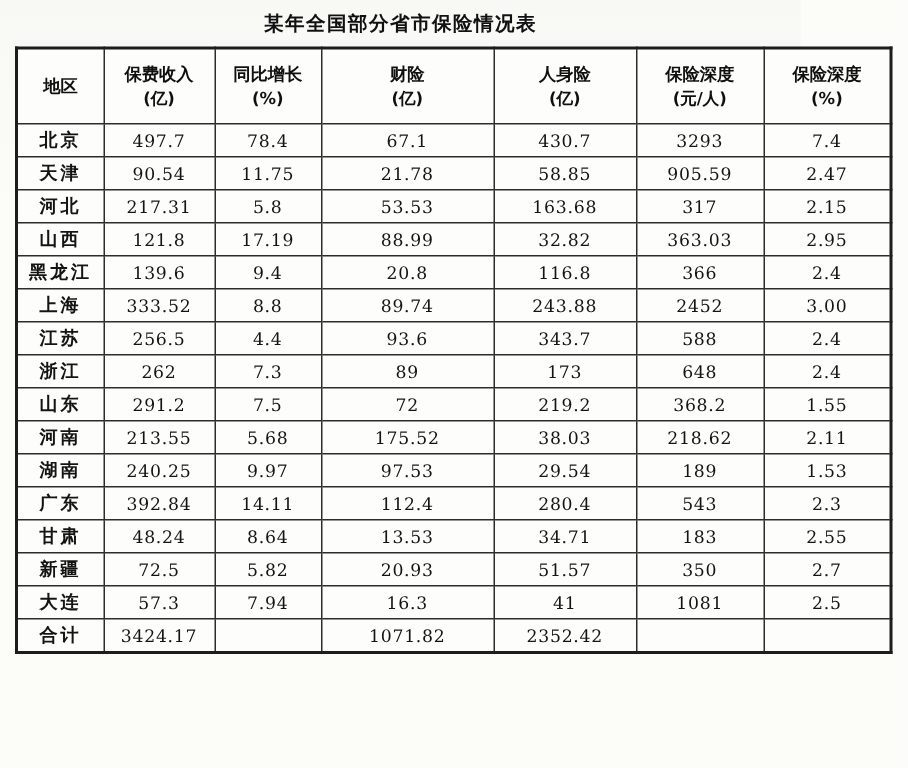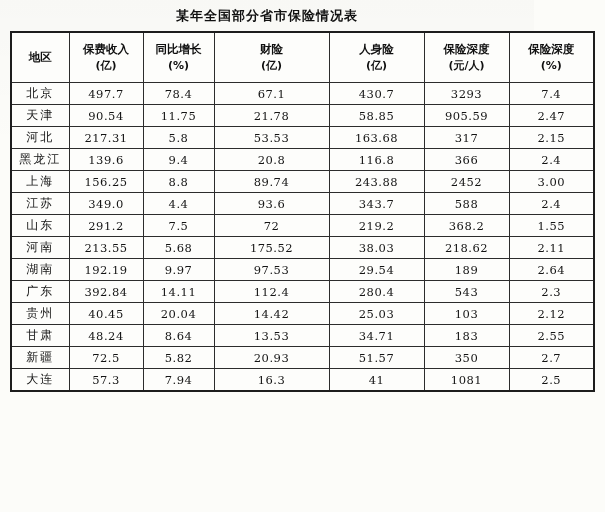--- a/index.html
+++ b/index.html
@@ -62,21 +62,21 @@
   td {
     height: 21px;
     font-size: 11.5px;
     font-family: "DejaVu Serif", serif;
     letter-spacing: 0.5px;
     color: #141414;
     padding: 0 2px;
   }
   td.region {
     font-family: "DejaVu Sans", sans-serif;
-    font-weight: normal;
+    font-weight: bold;
     font-size: 12px;
     letter-spacing: 2px;
   }
 </style>
 </head>
 <body>
 
 <div class="sheet">
   <div class="table-title">某年全国部分省市保险情况表</div>
 
@@ -123,44 +123,62 @@
         <tr>
           <td class="region">河北</td>
           <td>217.31</td>
           <td>5.8</td>
           <td>53.53</td>
           <td>163.68</td>
           <td>317</td>
           <td>2.15</td>
         </tr>
         <tr>
+          <td class="region">山西</td>
+          <td>121.8</td>
+          <td>17.19</td>
+          <td>88.99</td>
+          <td>32.82</td>
+          <td>363.03</td>
+          <td>2.95</td>
+        </tr>
+        <tr>
           <td class="region">黑龙江</td>
           <td>139.6</td>
           <td>9.4</td>
           <td>20.8</td>
           <td>116.8</td>
           <td>366</td>
           <td>2.4</td>
         </tr>
         <tr>
           <td class="region">上海</td>
-          <td>156.25</td>
+          <td>333.52</td>
           <td>8.8</td>
           <td>89.74</td>
           <td>243.88</td>
           <td>2452</td>
           <td>3.00</td>
         </tr>
         <tr>
           <td class="region">江苏</td>
-          <td>349.0</td>
+          <td>256.5</td>
           <td>4.4</td>
           <td>93.6</td>
           <td>343.7</td>
           <td>588</td>
+          <td>2.4</td>
+        </tr>
+        <tr>
+          <td class="region">浙江</td>
+          <td>262</td>
+          <td>7.3</td>
+          <td>89</td>
+          <td>173</td>
+          <td>648</td>
           <td>2.4</td>
         </tr>
         <tr>
           <td class="region">山东</td>
           <td>291.2</td>
           <td>7.5</td>
           <td>72</td>
           <td>219.2</td>
           <td>368.2</td>
           <td>1.55</td>
@@ -169,46 +187,37 @@
           <td class="region">河南</td>
           <td>213.55</td>
           <td>5.68</td>
           <td>175.52</td>
           <td>38.03</td>
           <td>218.62</td>
           <td>2.11</td>
         </tr>
         <tr>
           <td class="region">湖南</td>
-          <td>192.19</td>
+          <td>240.25</td>
           <td>9.97</td>
           <td>97.53</td>
           <td>29.54</td>
           <td>189</td>
-          <td>2.64</td>
+          <td>1.53</td>
         </tr>
         <tr>
           <td class="region">广东</td>
           <td>392.84</td>
           <td>14.11</td>
           <td>112.4</td>
           <td>280.4</td>
           <td>543</td>
           <td>2.3</td>
         </tr>
         <tr>
-          <td class="region">贵州</td>
-          <td>40.45</td>
-          <td>20.04</td>
-          <td>14.42</td>
-          <td>25.03</td>
-          <td>103</td>
-          <td>2.12</td>
-        </tr>
-        <tr>
           <td class="region">甘肃</td>
           <td>48.24</td>
           <td>8.64</td>
           <td>13.53</td>
           <td>34.71</td>
           <td>183</td>
           <td>2.55</td>
         </tr>
         <tr>
           <td class="region">新疆</td>
@@ -221,15 +230,24 @@
         </tr>
         <tr>
           <td class="region">大连</td>
           <td>57.3</td>
           <td>7.94</td>
           <td>16.3</td>
           <td>41</td>
           <td>1081</td>
           <td>2.5</td>
         </tr>
+        <tr>
+          <td class="region">合计</td>
+          <td>3424.17</td>
+          <td></td>
+          <td>1071.82</td>
+          <td>2352.42</td>
+          <td></td>
+          <td></td>
+        </tr>
       </tbody>
   </table>
 </div>
 
 </body></html>

